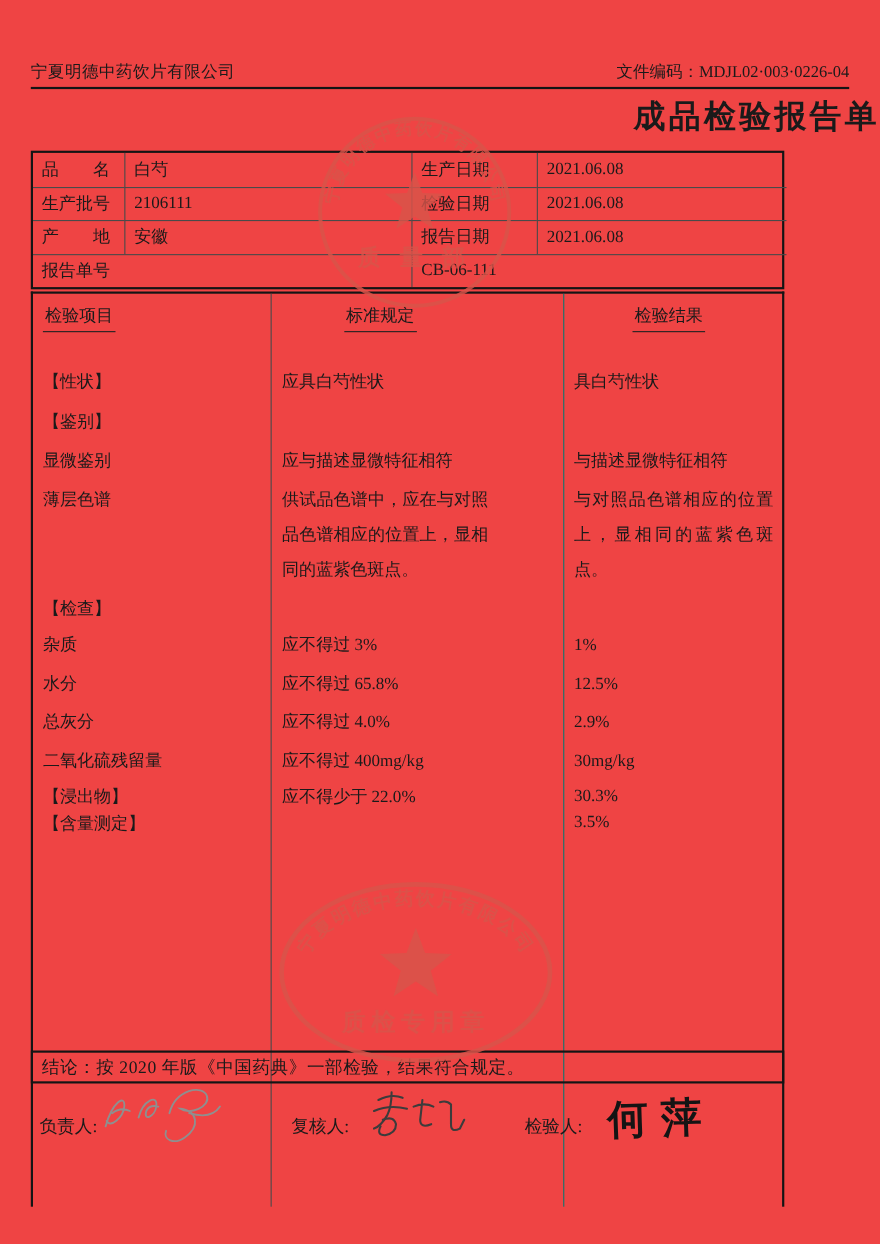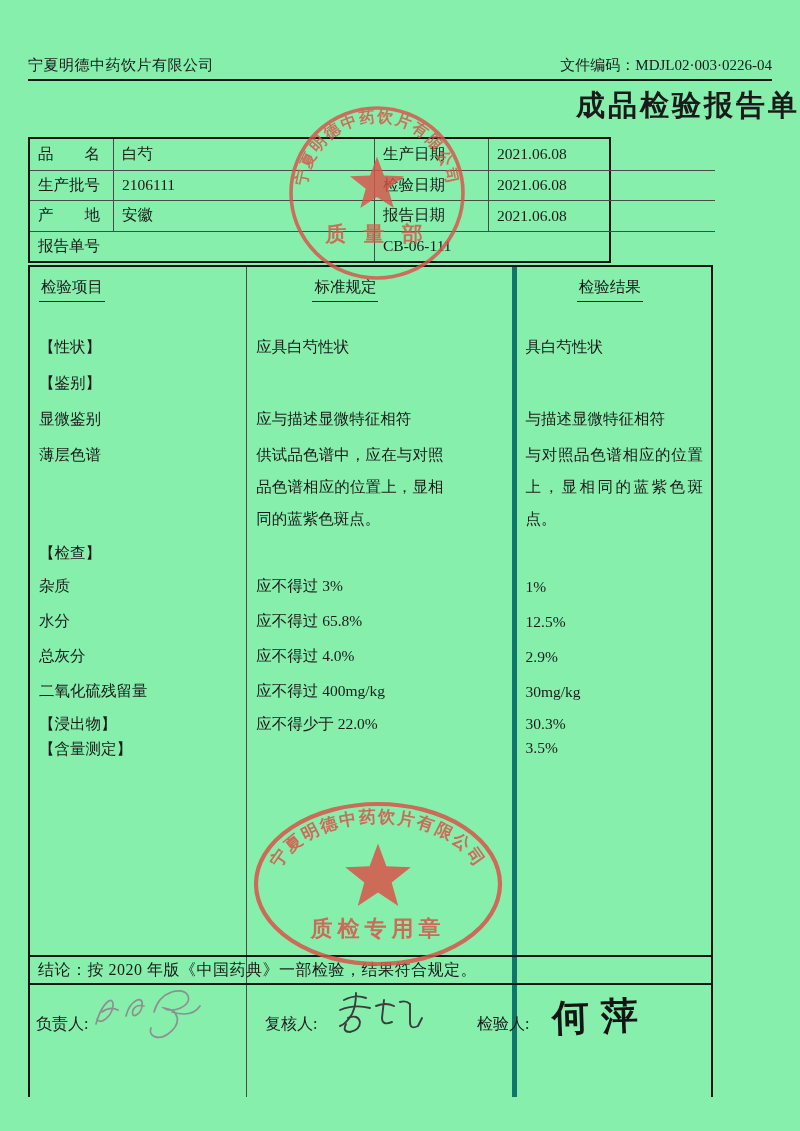--- a/index.html
+++ b/index.html
@@ -1,43 +1,43 @@
 <!DOCTYPE html>
 <html><head>
 <meta charset="utf-8">
 <style>
   html,body{margin:0;padding:0;background:#fff;}
   .page{
-    position:relative;width:800px;height:1131px;background:#86efac;overflow:hidden;
+    position:relative;width:800px;height:1131px;background:#ef4444;overflow:hidden;
     font-family:"Liberation Serif","DejaVu Serif",serif;color:#1a1a1a;
   }
   
   .company{position:absolute;left:28px;top:56px;font-size:15px;letter-spacing:.5px;}
   .doccode{position:absolute;right:28px;top:56px;font-size:15px;}
   .rule{position:absolute;left:28px;top:79px;width:744px;height:0;border-top:2.5px solid #141414;}
   .title{position:absolute;left:0;top:86px;width:800px;text-align:right;
          font-size:29px;font-weight:bold;letter-spacing:3px;}
   
-  .info{position:absolute;left:28px;top:137px;width:583px;height:126px;
+  .info{position:absolute;left:28px;top:137px;width:685px;height:126px;
         border:2px solid #141414;box-sizing:border-box;display:grid;
         grid-template-columns:83px 261px 114px 227px;grid-auto-rows:30.5px;font-size:15.5px;}
   .info>div{box-sizing:border-box;display:flex;align-items:center;padding-left:8px;
             border-top:1px solid #4a4a4a;border-left:1px solid #4a4a4a;overflow:hidden;}
   .info>div.t{border-top:none;}
   .info>div.l{border-left:none;}
   .info .sp2a{grid-column:1 / span 2;}
   .info .sp2b{grid-column:3 / span 2;}
   
   .main{position:absolute;left:28px;top:265px;width:685px;height:832px;
         border:2px solid #141414;border-bottom:none;box-sizing:border-box;
         display:flex;font-size:15.5px;gap:12px;}
   .mcol{box-sizing:border-box;height:100%;}
   .mcol.c1{width:230px;}
   .mcol.c2{width:231px;border-left:1px solid #4a4a4a;}
-  .mcol.c3{width:224px;border-left:5px solid #0f766e;margin-left:48px;}
+  .mcol.c3{width:224px;border-left:1px solid #0f766e;margin-left:48px;}
   .mrow{box-sizing:border-box;display:flex;align-items:center;padding-left:9px;padding-right:8px;}
   .r-head{height:62px;align-items:flex-start;padding-top:10px;}
   .c2 .r-head,.c3 .r-head{justify-content:center;padding-left:0;}
   .hdr-ul{border-bottom:1px solid #222;padding:0 2px 3px 2px;}
   .r-s{height:36px;}
   .r-tlc{height:100px;align-items:flex-start;}
   .r-tlc .para{line-height:32px;padding-top:2px;text-align:justify;}
   .r-chk{height:32px;}
   .r-n{height:35px;}
   .r-ext{height:30px;}

